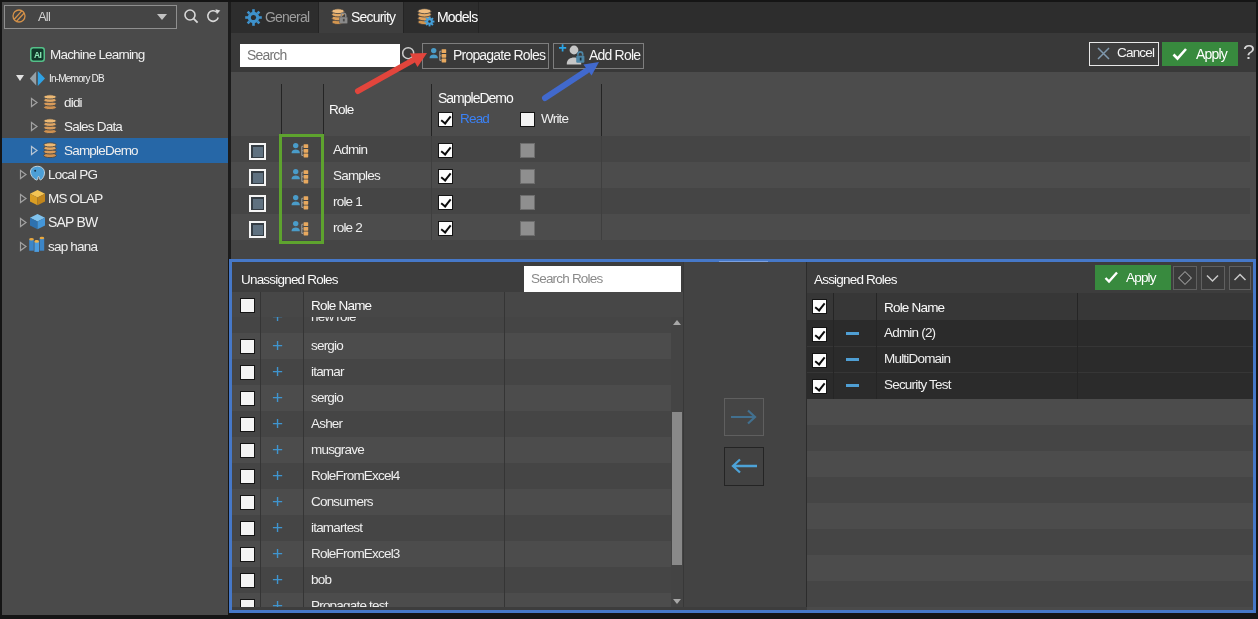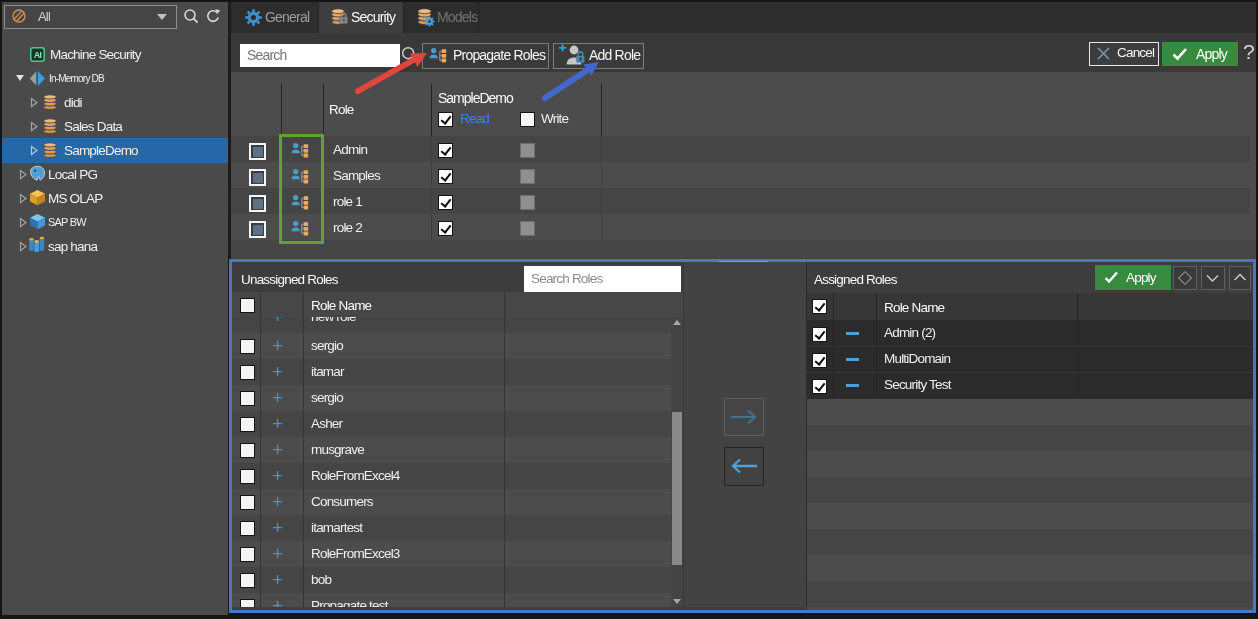--- a/index.html
+++ b/index.html
@@ -42,21 +42,21 @@
       <path d="M13.2,9.5 A5.3,5.3 0 1 1 11.8,4.2" stroke="#d8d8d8" stroke-width="1.6" fill="none"></path>
       <polygon points="10.5,1.2 15.3,2.4 11.9,6.2" fill="#d8d8d8"></polygon>
     </svg>
 
   <div class="abs" style="left:2px;top:138px;width:226px;height:25px;background:#2667a7;"></div>
 
   <svg class="abs" style="left:30px;top:47px;" width="15" height="15">
       <rect x="0.75" y="0.75" width="13.5" height="13.5" rx="2.5" fill="#10382a" stroke="#55c189" stroke-width="1.5"></rect>
       <text x="7.5" y="11" font-size="8.5" font-weight="bold" fill="#8fe9b9" text-anchor="middle" font-family="Liberation Sans">AI</text>
     </svg>
-  <div class="abs rowtxt" style="left:50px;top:42px;line-height:25px;font-size:13.5px;">Machine Security</div>
+  <div class="abs rowtxt" style="left:50px;top:42px;line-height:25px;font-size:13.5px;">Machine Learning</div>
 
   <div class="abs" style="left:16px;top:75px;width:0;height:0;border-left:4.5px solid transparent;border-right:4.5px solid transparent;border-top:6px solid #e2e2e2;"></div>
   <svg class="abs" style="left:29px;top:70px;" width="17" height="17">
       <polygon points="7.2,1.5 7.2,15.5 0.8,8.5" fill="#96a0a6"></polygon>
       <polygon points="8.8,1 16,8.5 8.8,16" fill="#2fa2e4"></polygon>
     </svg>
   <div class="abs rowtxt" style="left:49px;top:66px;line-height:25px;font-size:10px;">In-Memory DB</div>
 
   <svg class="abs" style="left:30px;top:97px;" width="9" height="11">
       <polygon points="1.5,1.5 7,5.5 1.5,9.5" fill="none" stroke="#a2a2a2" stroke-width="1.2"></polygon>
@@ -111,21 +111,21 @@
   <div class="abs rowtxt" style="left:48px;top:186px;line-height:25px;font-size:13.5px;">MS OLAP</div>
 
   <svg class="abs" style="left:19px;top:217px;" width="9" height="11">
       <polygon points="1.5,1.5 7,5.5 1.5,9.5" fill="none" stroke="#a2a2a2" stroke-width="1.2"></polygon>
     </svg>
   <svg class="abs" style="left:29px;top:213px;" width="17" height="17">
       <polygon points="8.5,1 16,4.8 8.5,8.6 1,4.8" fill="#80c3ee"></polygon>
       <polygon points="1,4.8 8.5,8.6 8.5,16.2 1,12.4" fill="#2e72b0"></polygon>
       <polygon points="16,4.8 8.5,8.6 8.5,16.2 16,12.4" fill="#4496d8"></polygon>
     </svg>
-  <div class="abs rowtxt" style="left:48px;top:210px;line-height:25px;font-size:11px;">SAP BW</div>
+  <div class="abs rowtxt" style="left:48px;top:210px;line-height:25px;font-size:14px;">SAP BW</div>
 
   <svg class="abs" style="left:19px;top:241px;" width="9" height="11">
       <polygon points="1.5,1.5 7,5.5 1.5,9.5" fill="none" stroke="#a2a2a2" stroke-width="1.2"></polygon>
     </svg>
   <svg class="abs" style="left:28px;top:236px;" width="18" height="18">
       <g>
         <rect x="1.2" y="3.2" width="4.6" height="11.5" fill="#3c86c8"></rect>
         <ellipse cx="3.5" cy="3.2" rx="2.3" ry="1.3" fill="#eaa83e"></ellipse>
         <rect x="11.6" y="2" width="4.6" height="12.7" fill="#3c86c8"></rect>
         <ellipse cx="13.9" cy="2" rx="2.3" ry="1.3" fill="#eaa83e"></ellipse>
@@ -181,21 +181,21 @@
         <rect x="12.6" y="16" width="1.9" height="2.4"></rect>
         <rect x="8.6" y="12.6" width="2.4" height="1.9"></rect>
         <rect x="16" y="12.6" width="2.4" height="1.9"></rect>
         <rect x="12.6" y="8.6" width="1.9" height="2.4" transform="rotate(45 13.5 13.5)"></rect>
         <rect x="12.6" y="16" width="1.9" height="2.4" transform="rotate(45 13.5 13.5)"></rect>
         <rect x="8.6" y="12.6" width="2.4" height="1.9" transform="rotate(45 13.5 13.5)"></rect>
         <rect x="16" y="12.6" width="2.4" height="1.9" transform="rotate(45 13.5 13.5)"></rect>
       </g>
       <circle cx="13.5" cy="13.5" r="1.3" fill="#2d2d2d"></circle>
     </svg>
-  <div class="abs" style="left:437px;top:2px;height:31px;line-height:31px;font-size:14px;color:#737373;">Models</div>
+  <div class="abs" style="left:437px;top:2px;height:31px;line-height:31px;font-size:14px;color:#ffffff;">Models</div>
 
   <div class="abs" id="toolbar" style="left:231px;top:33px;width:1025px;height:39px;background:#393939;"></div>
 
   <div class="abs" style="left:240px;top:44px;width:160px;height:23px;background:#ffffff;"></div>
   <div class="abs" style="left:247px;top:44px;height:23px;line-height:23px;font-size:14px;color:#757575;">Search</div>
   <svg class="abs" style="left:401px;top:46px;" width="18" height="18">
       <circle cx="7.2" cy="7.2" r="5.5" stroke="#cdcdcd" stroke-width="1.5" fill="none"></circle>
       <path d="M11.2,11.2 L15.8,15.8" stroke="#cdcdcd" stroke-width="2.1"></path>
     </svg>
 

